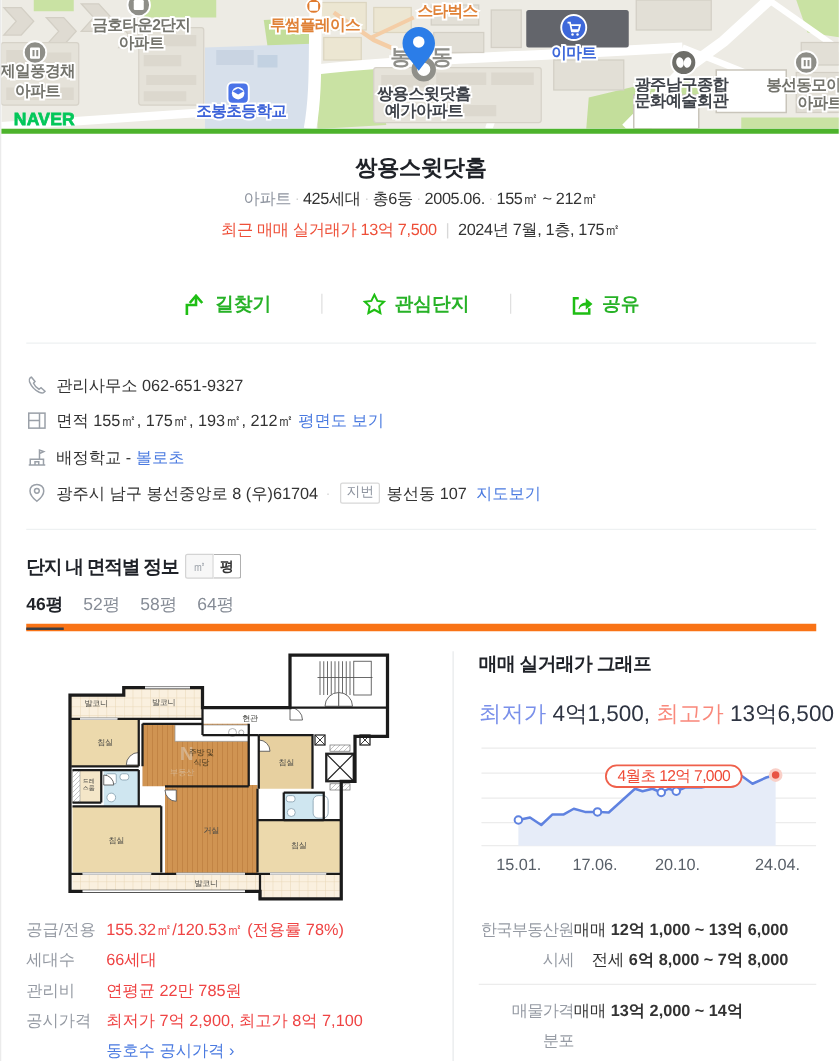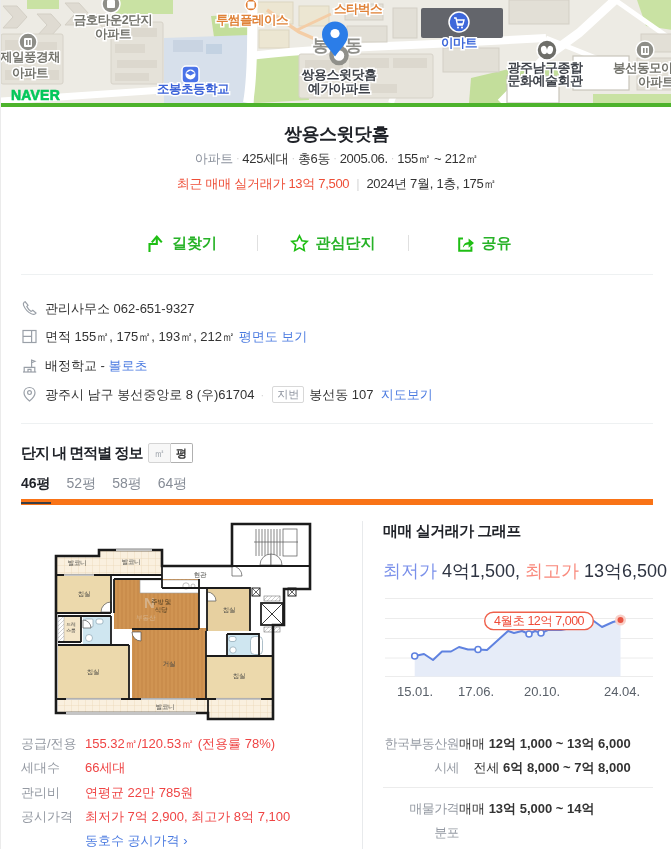--- a/index.html
+++ b/index.html
@@ -450,16 +450,16 @@
   <div class="abs rtable">
     <div class="rrow">
         <span class="lb">한국부동산원<br>시세</span>
         <span class="vals">매매 <b>12억 1,000 ~ 13억 6,000</b><br>전세 <b>6억 8,000 ~ 7억 8,000</b></span>
       </div>
   </div>
   <div class="rhr"></div>
   <div class="abs rtable2">
     <div class="rrow">
         <span class="lb">매물가격<br>분포</span>
-        <span class="vals">매매 <b>13억 5,000 ~ 14억</b></span>
+        <span class="vals">매매 <b>13억 2,000 ~ 14억</b></span>
       </div>
   </div>
 </div>
 
 </body></html>

